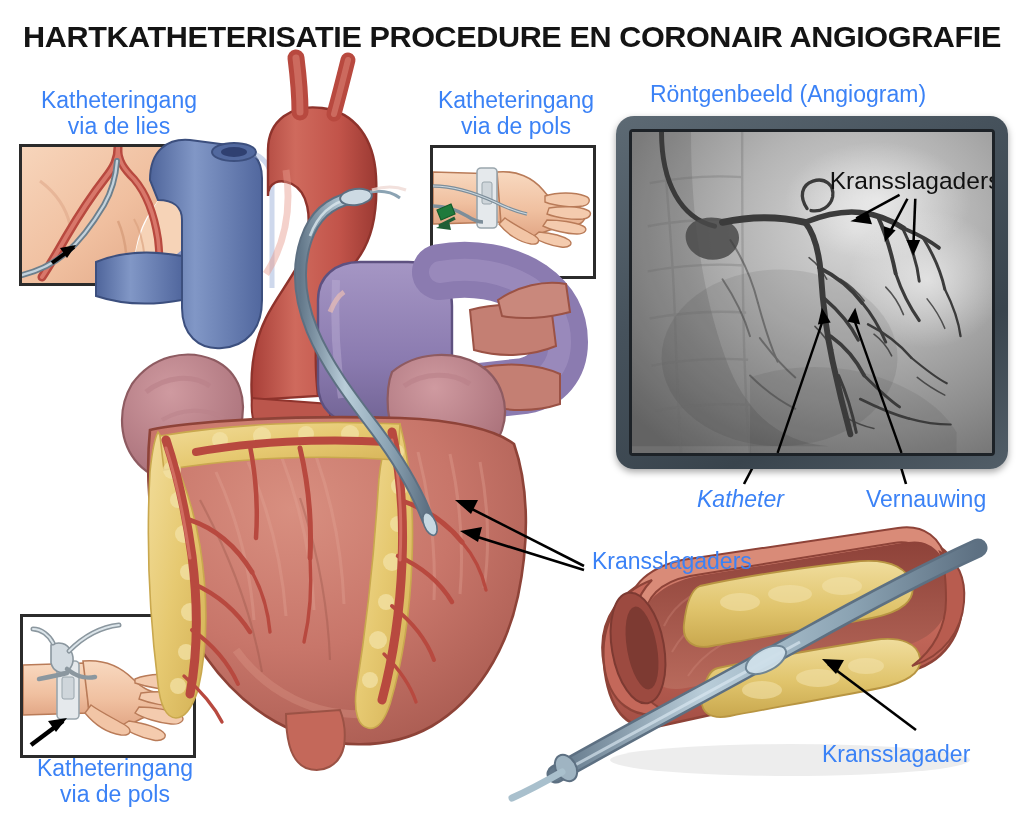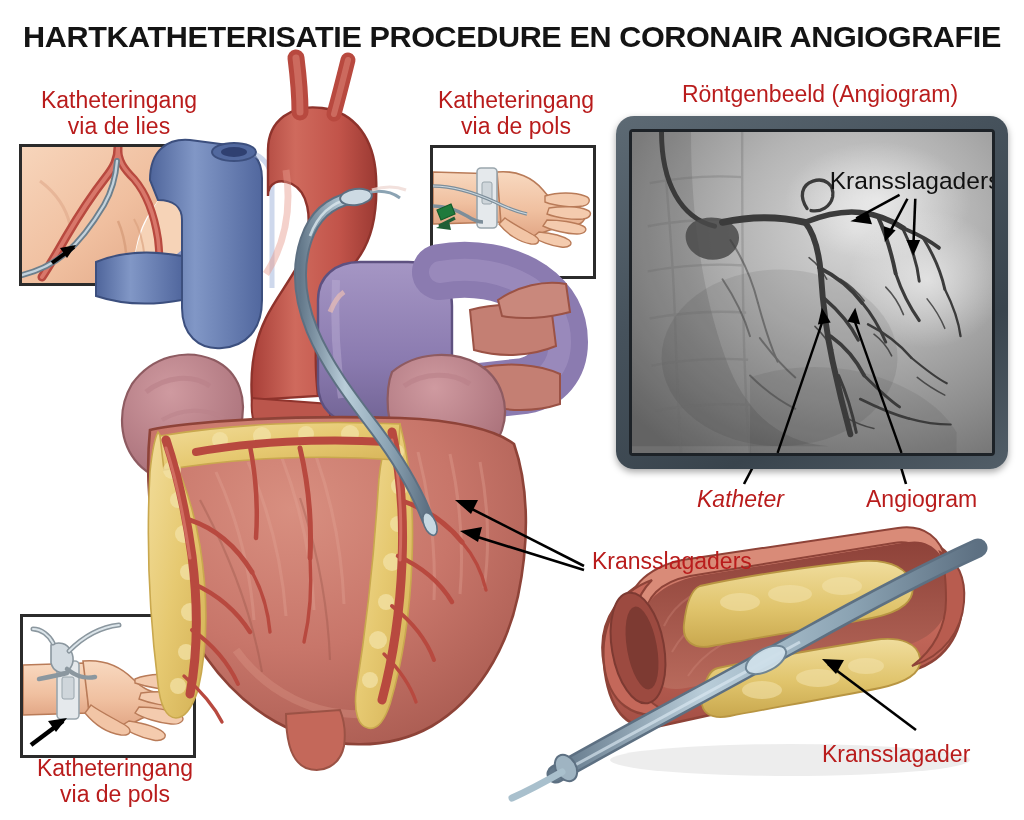--- a/index.html
+++ b/index.html
@@ -30,21 +30,21 @@
     font-weight: bold;
     letter-spacing: -0.4px;
     color: #141414;
     transform: scaleX(1.02);
   }
   
   .lbl {
     position: absolute;
     font-size: 23px;
     line-height: 1.12;
-    color: #b91c1c;
+    color: #3b82f6;
     white-space: pre-line;
   }
   .lbl.center { text-align: center; }
 
   
   .inset {
     position: absolute;
     background: #ffffff;
     border: 3px solid #2b2b2b;
     overflow: hidden;
@@ -489,21 +489,21 @@
 
       <ellipse cx="766" cy="660" rx="22" ry="11" transform="rotate(-28 766 660)" fill="#cfe0ea" stroke="#6c8394" stroke-width="2" opacity=".95"></ellipse>
 
       <path d="M916,730 L828,664" stroke="#000" stroke-width="2.6" fill="none"></path>
       <path d="M822,659 L844,660 L836,674 Z" fill="#000"></path>
 
       <ellipse cx="790" cy="760" rx="180" ry="16" fill="#000" opacity=".07"></ellipse>
     </g>
   </svg>
 
-  <div class="lbl" style="left:660px; top:82px; width:320px; text-align:center;">Röntgenbeeld (Angiogram)</div>
+  <div class="lbl" style="left:628px; top:82px; width:320px; text-align:center;">Röntgenbeeld (Angiogram)</div>
 
   <div class="monitor">
     <div class="monitor-inner">
       <svg class="angio-svg" viewBox="0 0 366 327" preserveAspectRatio="none">
         <defs>
           <radialGradient id="fluoroBg" cx="62%" cy="30%" r="85%">
             <stop offset="0%" stop-color="#d8d8d8"></stop>
             <stop offset="40%" stop-color="#b3b3b3"></stop>
             <stop offset="75%" stop-color="#8d8d8d"></stop>
             <stop offset="100%" stop-color="#6f6f6f"></stop>
@@ -607,19 +607,19 @@
         </g>
         <g fill="#000">
           <path d="M193,179 L202,194 L189,196 Z"></path>
           <path d="M227,179 L232,196 L219,193 Z"></path>
         </g>
       </svg>
     </div>
   </div>
 
   <div class="lbl" style="left:697px; top:487px;font-style:italic;">Katheter</div>
-  <div class="lbl" style="left:866px; top:487px;">Angiogram</div>
+  <div class="lbl" style="left:866px; top:487px;">Vernauwing</div>
 
   <div class="lbl" style="left:592px; top:549px;">Kransslagaders</div>
 
   <div class="lbl" style="left:822px; top:742px;">Kransslagader</div>
 
 </div>
 
 </body></html>

